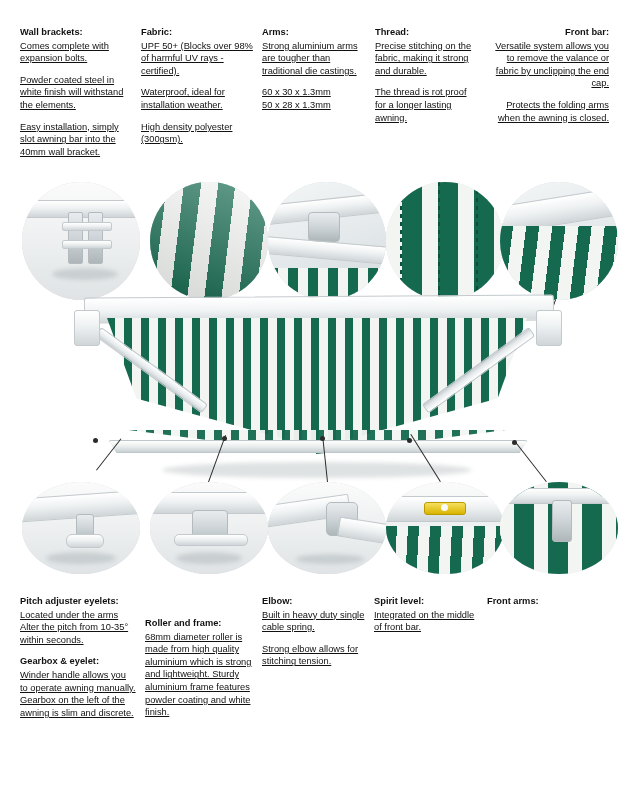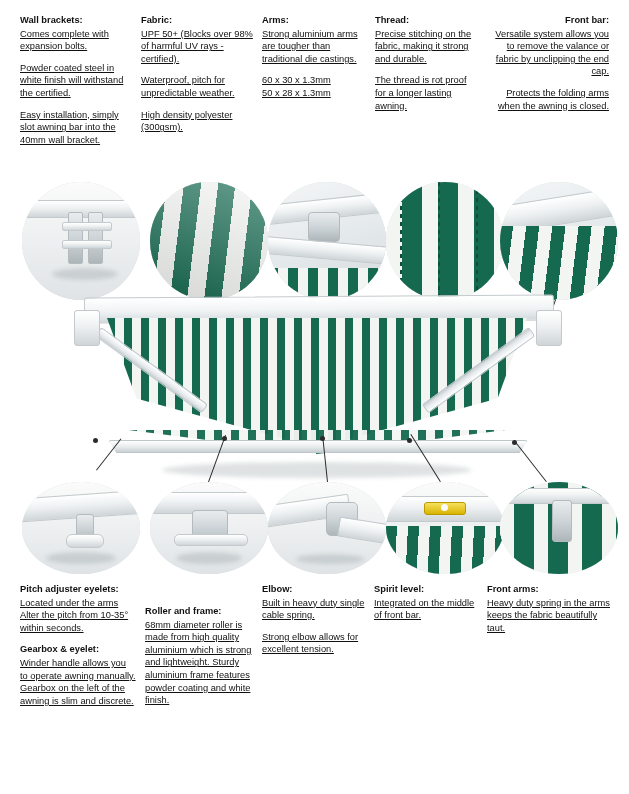--- a/index.html
+++ b/index.html
@@ -20,20 +20,21 @@
     left: 0; top: 0;
     width: 629px; height: 794px;
   }
 
   
   .callout {
     position: absolute;
     font-size: 9.3px;
     line-height: 12.6px;
     color: #111;
+    margin-top: 12px;
   }
   .callout .hd {
     font-weight: bold;
     display: block;
     margin-bottom: 1px;
   }
   .callout p {
     margin: 0 0 9px 0;
     text-decoration: underline;
   }
@@ -157,28 +158,28 @@
   }
 </style>
 </head>
 <body>
 
 <div class="page">
 
   <div class="callout top-1">
     <span class="hd">Wall brackets:</span>
     <p>Comes complete with expansion bolts.</p>
-    <p>Powder coated steel in white finish will withstand the certified.</p>
+    <p>Powder coated steel in white finish will withstand the elements.</p>
     <p>Easy installation, simply slot awning bar into the 40mm wall bracket.</p>
   </div>
 
   <div class="callout top-2">
     <span class="hd">Fabric:</span>
     <p>UPF 50+ (Blocks over 98% of harmful UV rays - certified).</p>
-    <p>Waterproof, pitch for unpredictable weather.</p>
+    <p>Waterproof, ideal for installation weather.</p>
     <p>High density polyester (300gsm).</p>
   </div>
 
   <div class="callout top-3">
     <span class="hd">Arms:</span>
     <p>Strong aluminium arms are tougher than traditional die castings.</p>
     <p style="white-space:pre-line">60 x 30 x 1.3mm
 50 x 28 x 1.3mm</p>
   </div>
 
@@ -321,26 +322,25 @@
   </div>
 
   <div class="callout bot-2">
     <span class="hd">Roller and frame:</span>
     <p>68mm diameter roller is made from high quality aluminium which is strong and lightweight. Sturdy aluminium frame features powder coating and white finish.</p>
   </div>
 
   <div class="callout bot-3">
     <span class="hd">Elbow:</span>
     <p>Built in heavy duty single cable spring.</p>
-    <p>Strong elbow allows for excellent tension.</p>
+    <p>Strong elbow allows for stitching tension.</p>
   </div>
 
   <div class="callout bot-4">
     <span class="hd">Spirit level:</span>
     <p>Integrated on the middle of front bar.</p>
   </div>
 
   <div class="callout bot-5">
     <span class="hd">Front arms:</span>
-    <p>Heavy duty spring in the arms keeps the fabric beautifully taut.</p>
   </div>
 
 </div>
 
 </body></html>

